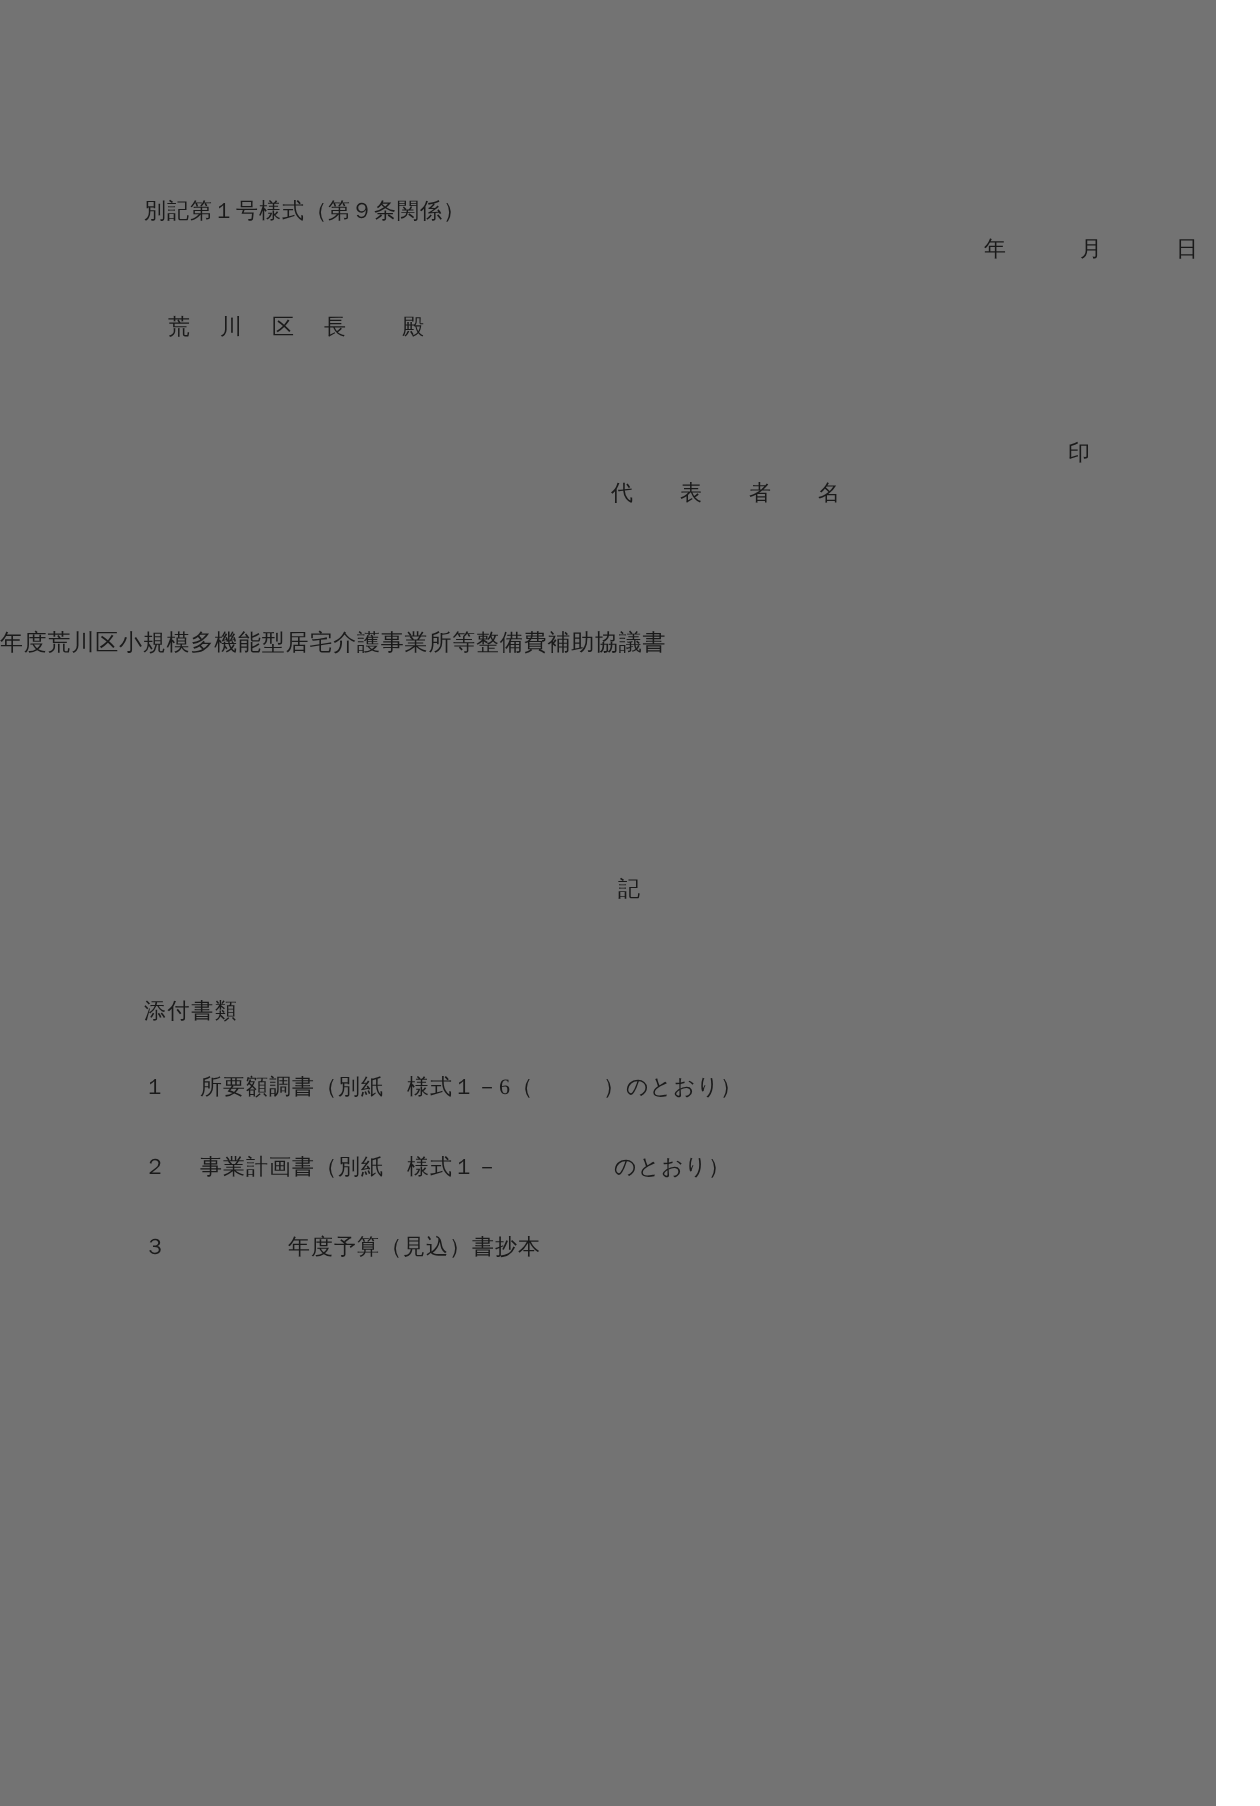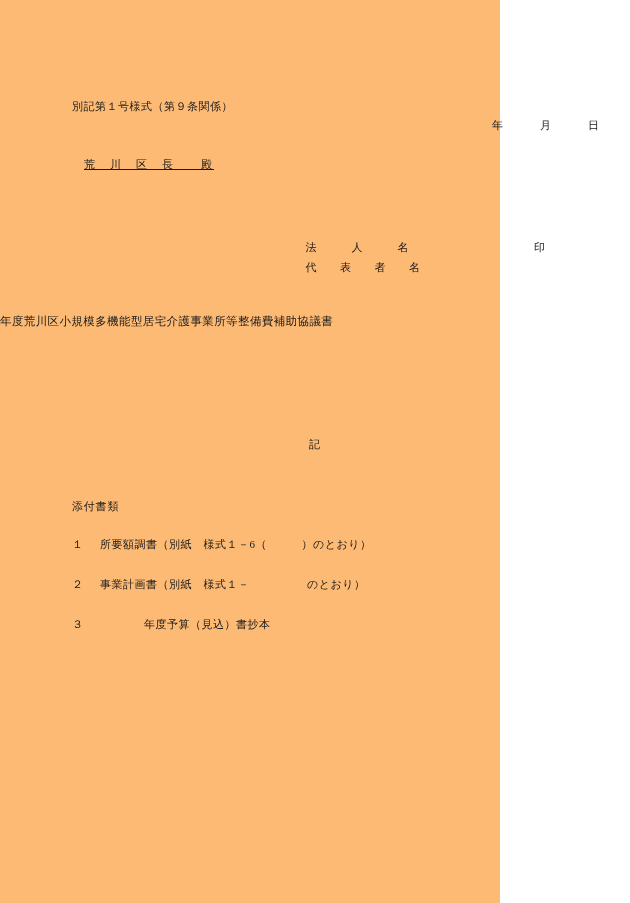--- a/index.html
+++ b/index.html
@@ -12,37 +12,37 @@
     background: #ffffff;
     font-family: "Liberation Serif", "DejaVu Serif", serif;
     color: #1a1a1a;
     position: relative;
     overflow: hidden;
   }
   .page {
     position: absolute;
     left: 0;
     top: 0;
-    width: 500px;
+    width: 608px;
     height: 903px;
-    background: #fdba74;
+    background: #737373;
   }
 
   
   .t {
     position: absolute;
     font-size: 11px;
     line-height: 1.5;
     white-space: pre;
     letter-spacing: 0.5px;
   }
 
   .form-no   { left: 72px;  top: 98px;  }
   .date-line { left: 455px; top: 117px; letter-spacing: 1px; margin-left: 37px; }
-  .addressee { left: 84px;  top: 156px; letter-spacing: 2px; text-decoration: underline; }
+  .addressee { left: 84px;  top: 156px; letter-spacing: 2px; }
 
   .corp-block { position: absolute; left: 286px; top: 217px; }
   .corp-row {
     position: relative;
     height: 20px;
     font-size: 11px;
     line-height: 20px;
     white-space: pre;
     letter-spacing: 0.5px;
   }
@@ -113,23 +113,20 @@
 <div class="page">
 
   <div class="t form-no">別記第１号様式（第９条関係）</div>
 
   <div class="t date-line">年　　　月　　　日</div>
 
   <div class="t addressee">荒　川　区　長　　殿</div>
 
   <div class="corp-block">
     <div class="corp-row">
-      <span>法　　　人　　　名</span>
-    </div>
-    <div class="corp-row">
       <span>代　　表　　者　　名</span>
       <span class="seal">印</span>
     </div>
   </div>
 
   <div class="doc-title">年度荒川区小規模多機能型居宅介護事業所等整備費補助協議書</div>
 
 
   <div class="ki">記</div>
 

